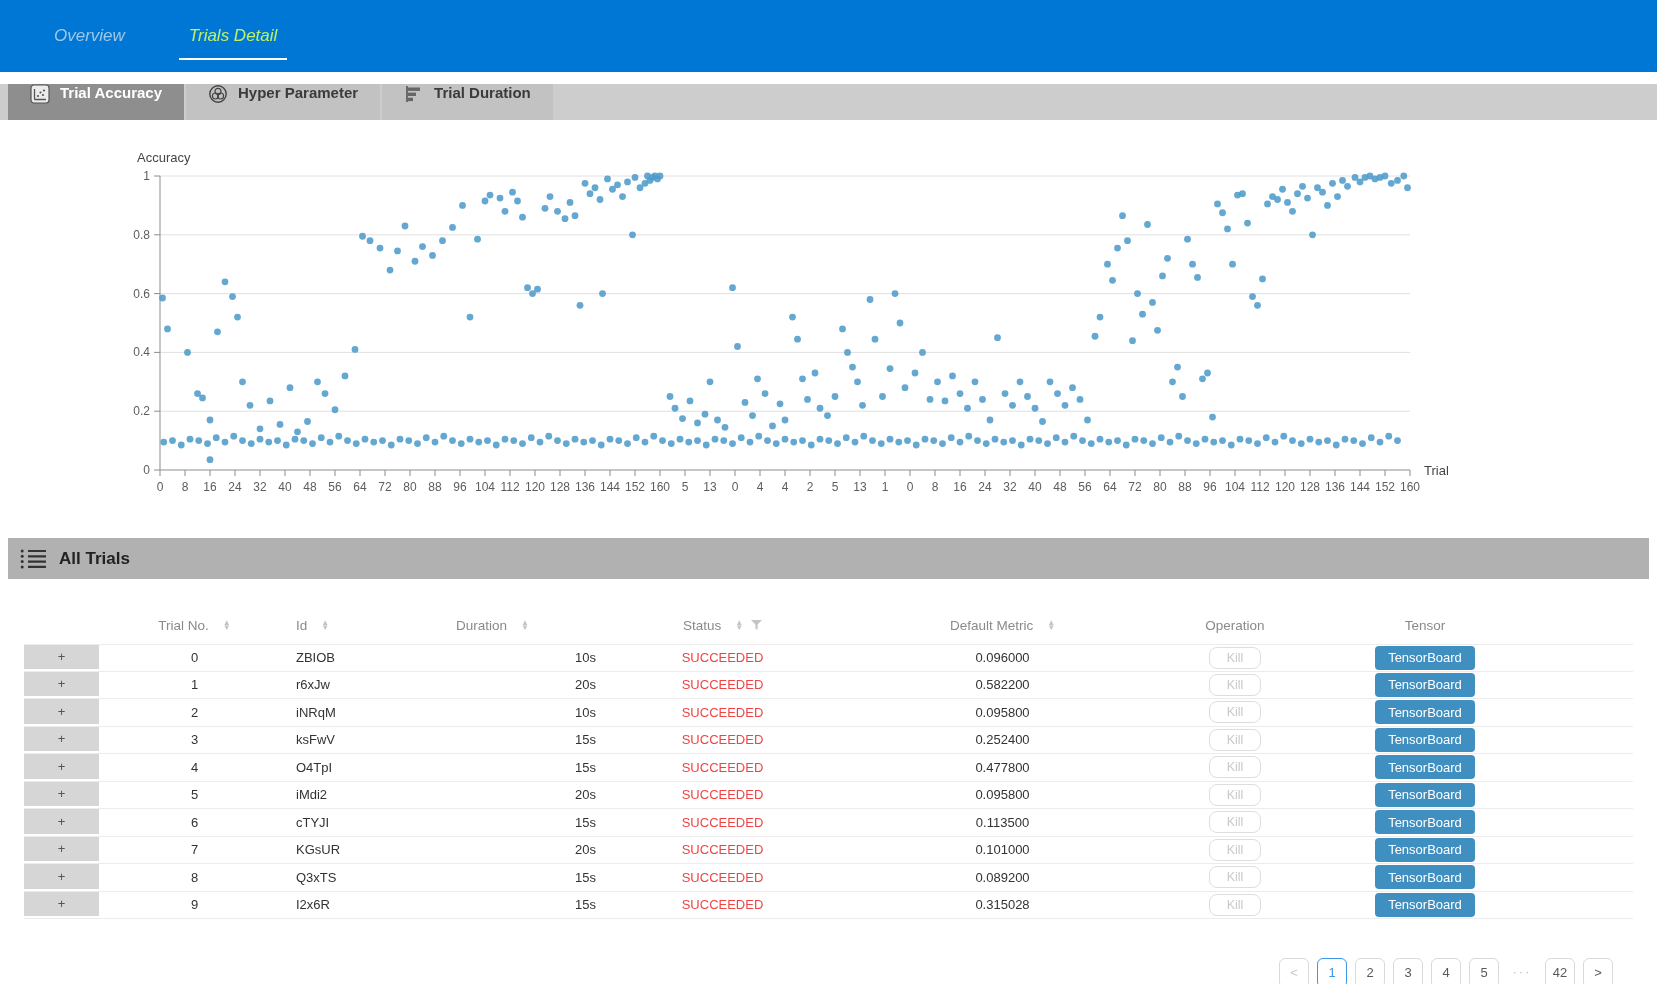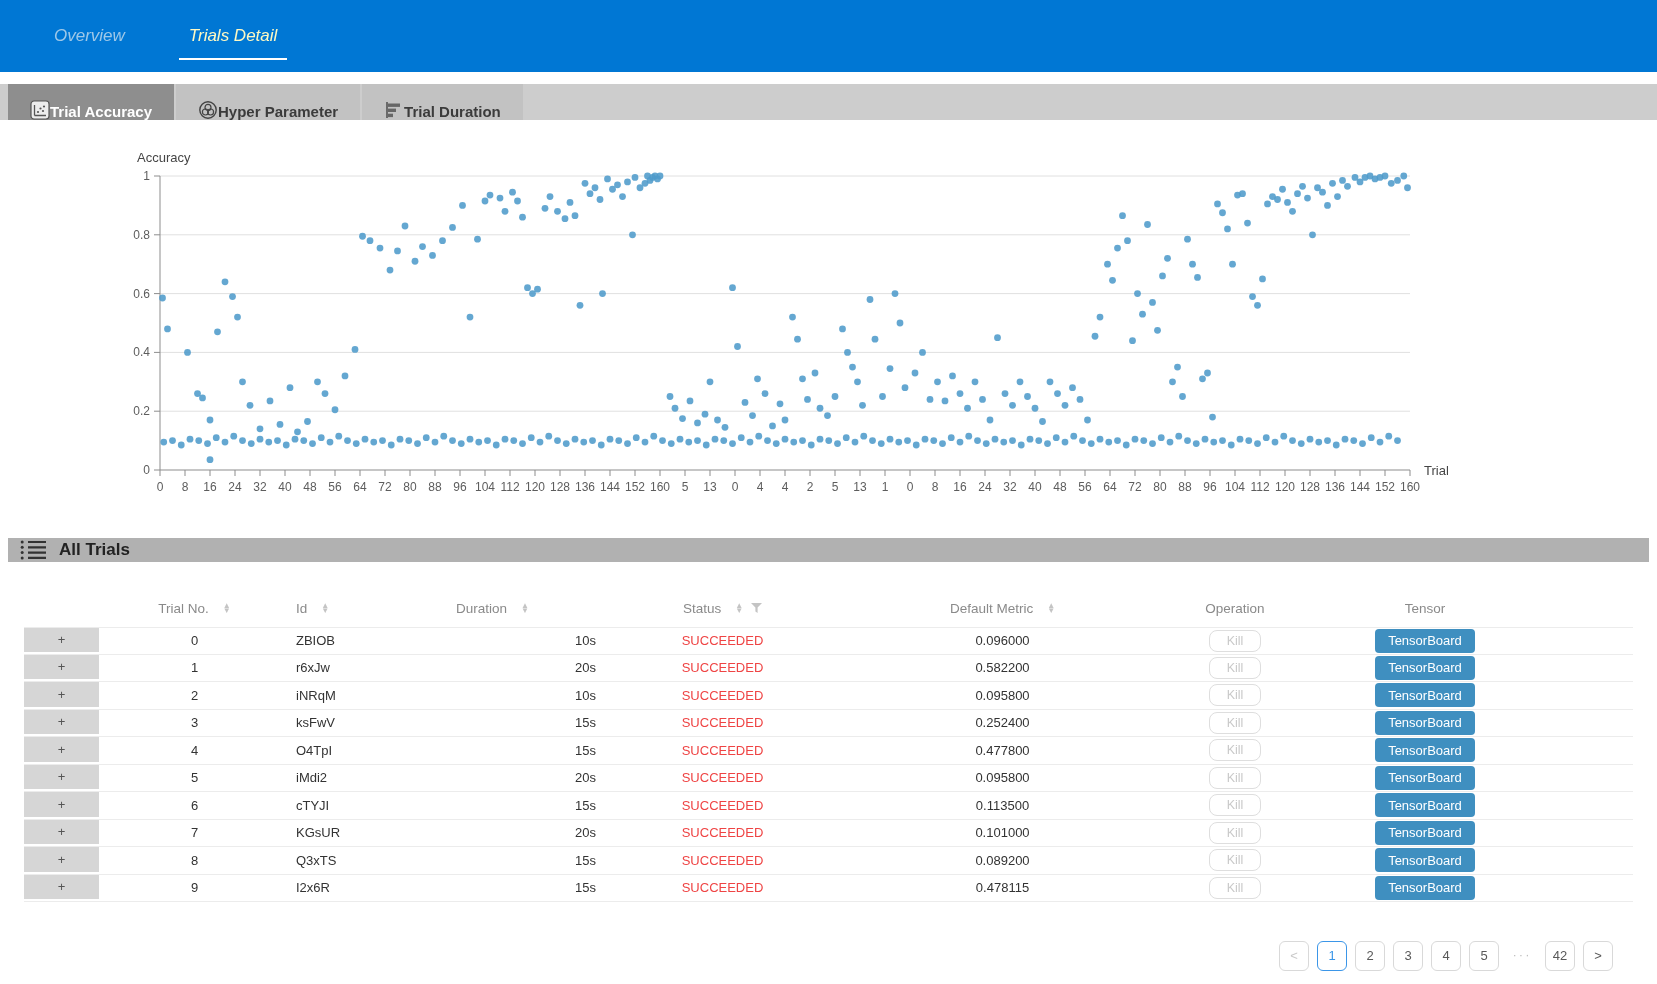--- a/index.html
+++ b/index.html
@@ -5,36 +5,36 @@
   * { box-sizing: border-box; margin: 0; padding: 0; }
   html,body { width:1657px; height:984px; overflow:hidden; background:#fff;
     font-family:"Liberation Sans", sans-serif; }
 
   
   .app-header { height:72px; background:#0077d4; display:flex; align-items:center; }
   .brand { margin-left:64px; display:flex; flex-direction:column; align-items:center; }
   .brand-text { color:#fff; font-size:13px; font-weight:bold; margin-top:2px; letter-spacing:.2px; }
   .nav-tabs { display:flex; margin-left:52px; gap:60px; height:100%; align-items:center; }
   .nav-tab { font-size:17px; color:#9ec8e8; cursor:pointer; position:relative; padding:6px 2px;font-style:italic; }
-  .nav-tab.active { color:#fef9c3; }
+  .nav-tab.active { color:#bef264; }
   .nav-tab.active::after { content:""; position:absolute; left:-8px; right:-8px; bottom:-8px;
     height:2px; background:#fff; }
 
   
   .view-strip { margin-top:12px; height:36px; background:#cdcdcd; display:flex; padding-left:8px; }
-  .view-tab { display:flex; align-items:flex-end; padding:0 22px; background:#c2c2c2;
+  .view-tab { display:flex; align-items:flex-start; gap:10px; padding:0 22px; background:#c2c2c2;
     margin-right:2px; font-size:15px; font-weight:600; color:#3b3b3b; cursor:pointer; }
   .view-tab.active { background:#8e8e8e; color:#fff; }
   .view-tab svg { display:block; }
 
   
   .chart-section { height:418px; position:relative; background:#fff; }
 
   
-  .section-bar { margin:0 8px; height:24px; background:#b1b1b1; display:flex; align-items:center;
+  .section-bar { margin:0 8px; height:41px; background:#b1b1b1; display:flex; align-items:center;
     padding-left:12px; gap:12px; }
   .section-bar-title { font-size:17px; font-weight:bold; color:#222; }
 
   
   .table-wrap { margin:27px 24px 0 24px; }
   .tgrid { display:grid; grid-template-columns:75px 191px 95px 215px 245px 315px 150px 230px 1fr;
     align-items:center; }
   .thead { height:38px; color:#8a8a8a; font-size:13.5px; }
   .hcell { display:flex; align-items:center; justify-content:center; gap:14px; }
   .hcell.left { justify-content:flex-start; padding-left:6px; }
@@ -783,21 +783,21 @@
     </div>
     <div class="cell filler"></div>
   </div>
 
   <div class="tgrid trow">
     <div class="cell expand">+</div>
     <div class="cell c-no">9</div>
     <div class="cell c-id">I2x6R</div>
     <div class="cell c-dur">15s</div>
     <div class="cell c-status">SUCCEEDED</div>
-    <div class="cell c-metric">0.478115</div>
+    <div class="cell c-metric">0.315028</div>
     <div class="cell c-op">
       <button class="kill-btn">Kill</button>
     </div>
     <div class="cell c-tb">
       <button class="tb-btn">TensorBoard</button>
     </div>
     <div class="cell filler"></div>
   </div>
 </div>
   <div class="pagination" id="pagination">

